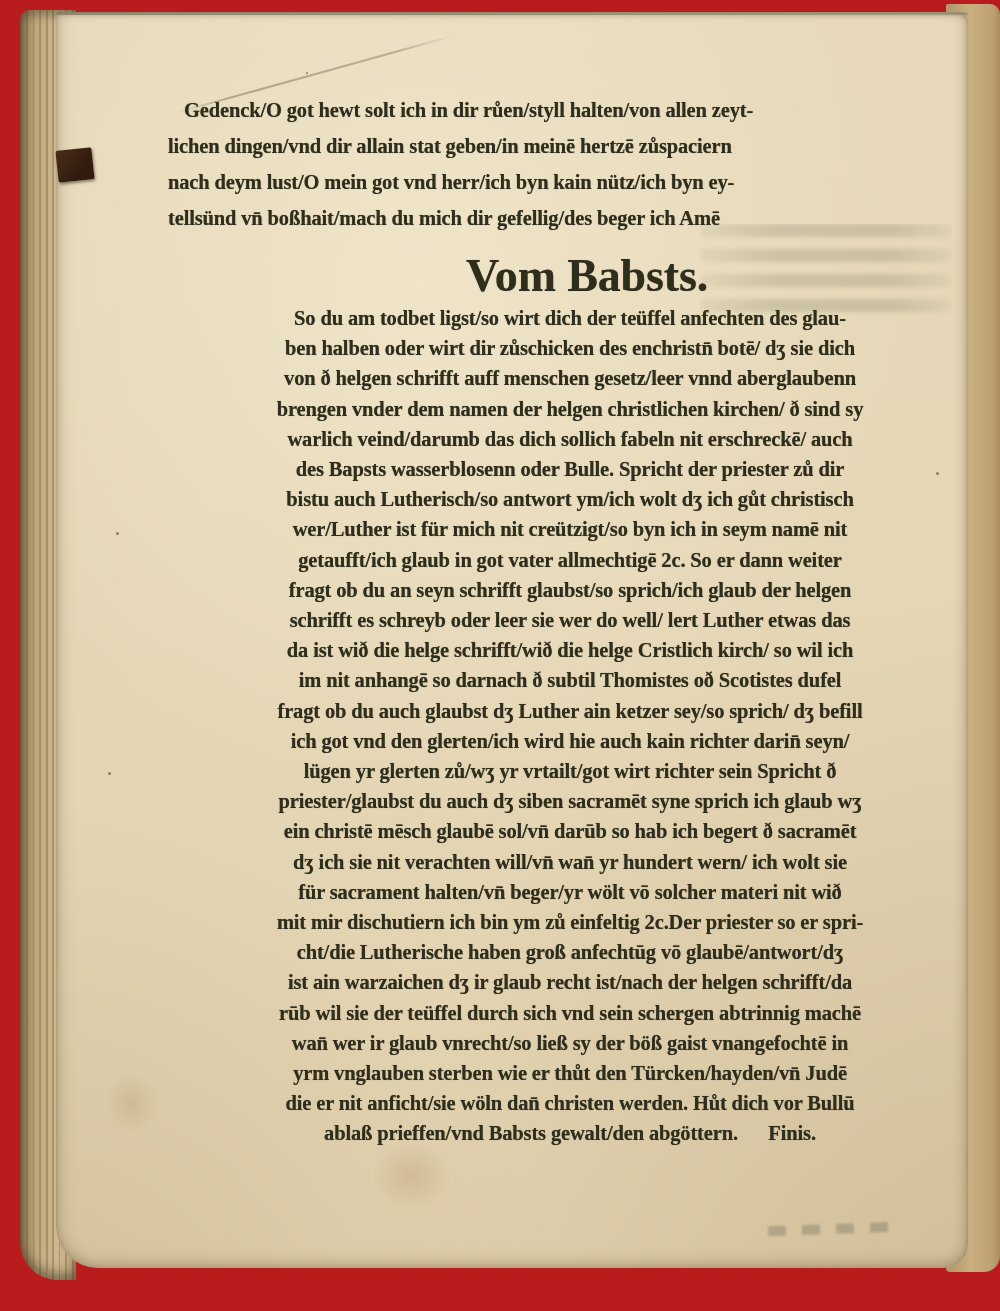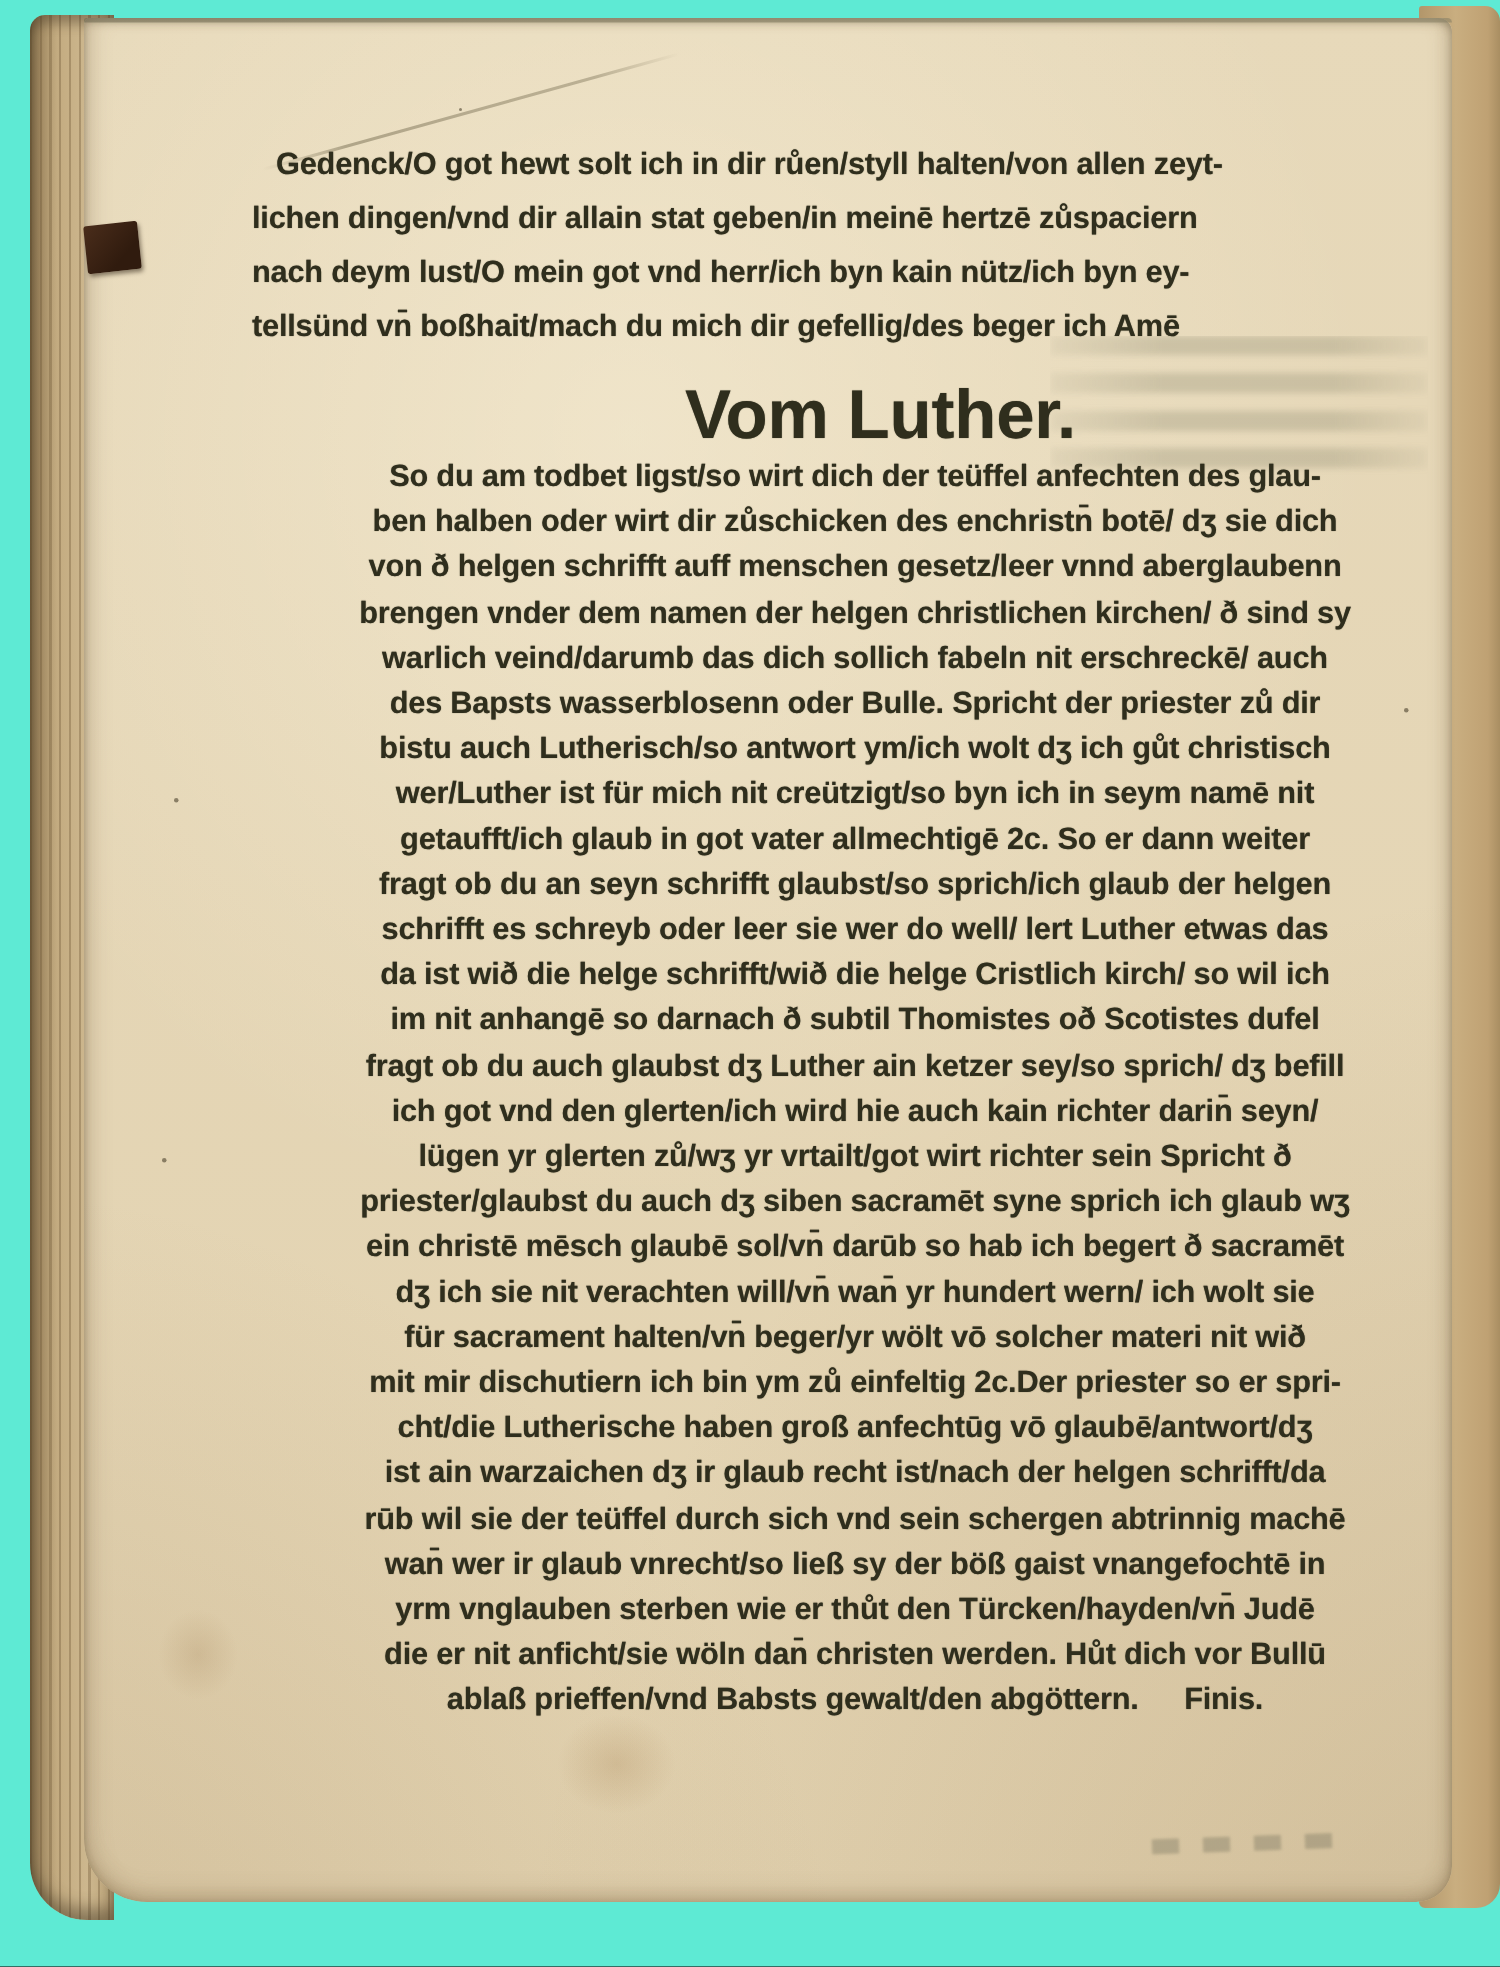--- a/index.html
+++ b/index.html
@@ -1,19 +1,19 @@
 <!DOCTYPE html>
 <html><head>
 <meta charset="utf-8">
 <style>
   html,body{margin:0;padding:0;background:#131110;}
   #scan{
     position:relative;width:1000px;height:1311px;overflow:hidden;
-    background:#5eead4;
-    font-family:Liberation Sans, sans-serif;
+    background:#b91c1c;
+    font-family:Liberation Serif, serif;
   }
   
   .board-right{
     position:absolute;left:946px;top:4px;width:54px;height:1268px;
     background:linear-gradient(90deg,#b2966a,#c9ae80 45%,#bfa173 85%,#a98e62);
     border-radius:2px 10px 16px 4px;
   }
   
   .edge-stack{
     position:absolute;left:20px;top:10px;width:56px;height:1270px;
@@ -97,21 +97,21 @@
 
   <div class="page">
     <div class="crease"></div>
     <div class="showthrough"></div>
 
     <div class="txt prayer">Gedenck/O got hewt solt ich in dir růen/styll halten/von allen zeyt-
 lichen dingen/vnd dir allain stat geben/in meinē hertzē zůspaciern
 nach deym lust/O mein got vnd herr/ich byn kain nütz/ich byn ey-
 tellsünd vn̄ boßhait/mach du mich dir gefellig/des beger ich Amē</div>
 
-    <div class="txt heading">Vom Luther.</div>
+    <div class="txt heading">Vom Babsts.</div>
 
     <div class="txt bodytxt">So du am todbet ligst/so wirt dich der teüffel anfechten des glau-
 ben halben oder wirt dir zůschicken des enchristn̄ botē/ dʒ sie dich
 von ð helgen schrifft auff menschen gesetz/leer vnnd aberglaubenn
 brengen vnder dem namen der helgen christlichen kirchen/ ð sind sy
 warlich veind/darumb das dich sollich fabeln nit erschreckē/ auch
 des Bapsts wasserblosenn oder Bulle. Spricht der priester zů dir
 bistu auch Lutherisch/so antwort ym/ich wolt dʒ ich gůt christisch
 wer/Luther ist für mich nit creützigt/so byn ich in seym namē nit
 getaufft/ich glaub in got vater allmechtigē 2c. So er dann weiter

